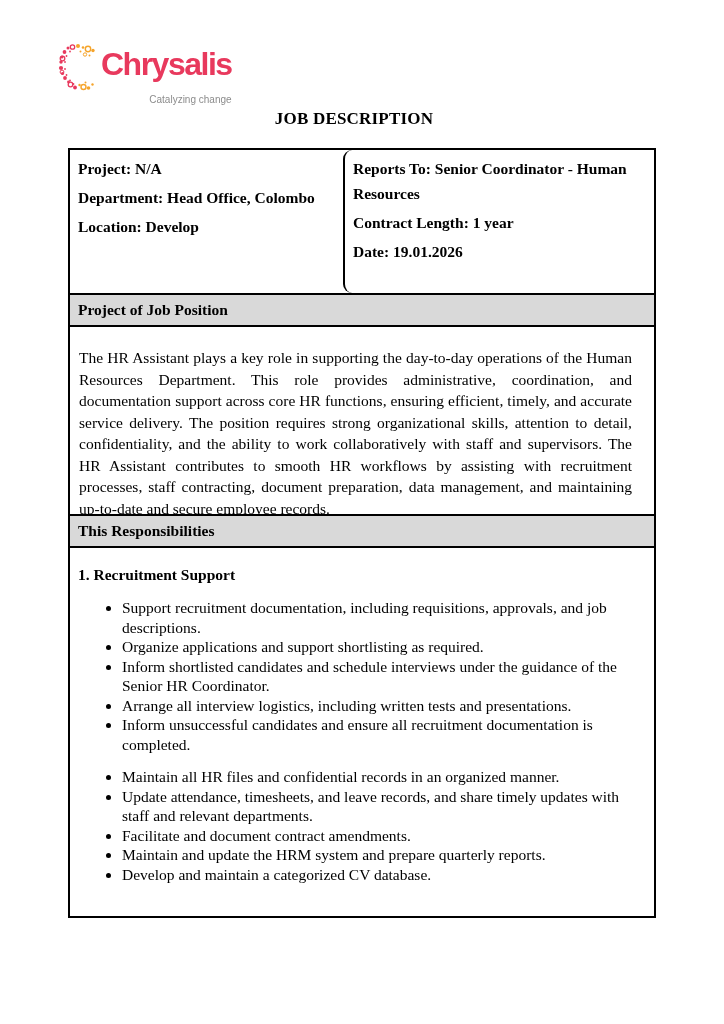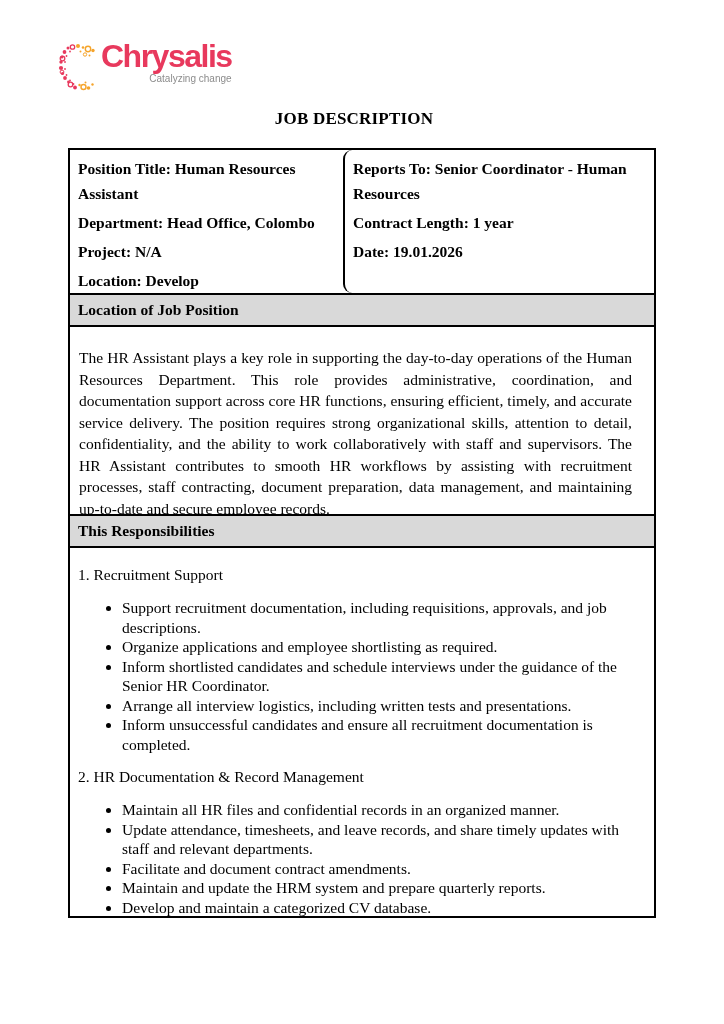--- a/index.html
+++ b/index.html
@@ -22,27 +22,28 @@
   }
   .logo-icon { width: 40px; height: 52px; display: block; margin-top: 2px; }
   .logo-text { margin-left: 3px; }
   .logo-wordmark {
     font-family: "Liberation Sans", sans-serif;
     font-weight: bold;
     font-size: 32px;
     line-height: 1;
     letter-spacing: -1.5px;
     color: #e8395d;
+    margin-top: 8px;
   }
   .logo-tagline {
     font-family: "Liberation Sans", sans-serif;
     font-size: 10px;
     color: #8c8c8c;
     text-align: right;
-    margin-top: 1px;
+    margin-top: 14px;
   }
 
   
   .doc-title {
     position: absolute;
     top: 109px;
     left: 60px;
     width: 588px;
     text-align: center;
     font-weight: bold;
@@ -84,21 +85,21 @@
   }
 
   .row-summary { height: 189px; padding: 20px 22px 0 9px; }
   .summary-text {
     text-align: justify;
     line-height: 21.5px;
   }
 
   .row-resp { flex: 1; padding: 17px 8px 0 8px; }
   .resp-section-title {
-    font-weight: normal;
+    font-weight: bold;
     line-height: 20px;
     margin-bottom: 13px;
   }
   .resp-list {
     margin: 0 0 13px 0;
     padding-left: 44px;
     list-style: disc outside;
   }
   .resp-list li { line-height: 19.5px; }
 </style>
@@ -155,52 +156,50 @@
     <div class="logo-tagline">Catalyzing change</div>
   </div>
 </div>
 
 <div class="doc-title">JOB DESCRIPTION</div>
 
 <div class="doc-table">
 
   <div class="row row-info">
     <div class="info-cell left">
-      <p>Position Title: Human Resources Assistant</p>
+      <p>Project: N/A</p>
       <p>Department: Head Office, Colombo</p>
-      <p>Project: N/A</p>
       <p>Location: Develop</p>
     </div>
     <div class="info-cell right">
       <p>Reports To: Senior Coordinator - Human Resources</p>
       <p>Contract Length: 1 year</p>
       <p>Date: 19.01.2026</p>
     </div>
   </div>
 
-  <div class="row row-header">Location of Job Position</div>
+  <div class="row row-header">Project of Job Position</div>
 
   <div class="row row-summary">
     <p class="summary-text">The HR Assistant plays a key role in supporting the day-to-day operations of the Human Resources Department. This role provides administrative, coordination, and documentation support across core HR functions, ensuring efficient, timely, and accurate service delivery. The position requires strong organizational skills, attention to detail, confidentiality, and the ability to work collaboratively with staff and supervisors. The HR Assistant contributes to smooth HR workflows by assisting with recruitment processes, staff contracting, document preparation, data management, and maintaining up-to-date and secure employee records.</p>
   </div>
 
   <div class="row row-header">This Responsibilities</div>
 
   <div class="row row-resp">
 
     <div class="resp-section-title">1. Recruitment Support</div>
     <ul class="resp-list">
       <li>Support recruitment documentation, including requisitions, approvals, and job descriptions.</li>
-      <li>Organize applications and employee shortlisting as required.</li>
+      <li>Organize applications and support shortlisting as required.</li>
       <li>Inform shortlisted candidates and schedule interviews under the guidance of the Senior HR Coordinator.</li>
       <li>Arrange all interview logistics, including written tests and presentations.</li>
       <li>Inform unsuccessful candidates and ensure all recruitment documentation is completed.</li>
     </ul>
 
-    <div class="resp-section-title">2. HR Documentation &amp; Record Management</div>
     <ul class="resp-list">
       <li>Maintain all HR files and confidential records in an organized manner.</li>
       <li>Update attendance, timesheets, and leave records, and share timely updates with staff and relevant departments.</li>
       <li>Facilitate and document contract amendments.</li>
       <li>Maintain and update the HRM system and prepare quarterly reports.</li>
       <li>Develop and maintain a categorized CV database.</li>
 
     </ul>
 
   </div>

